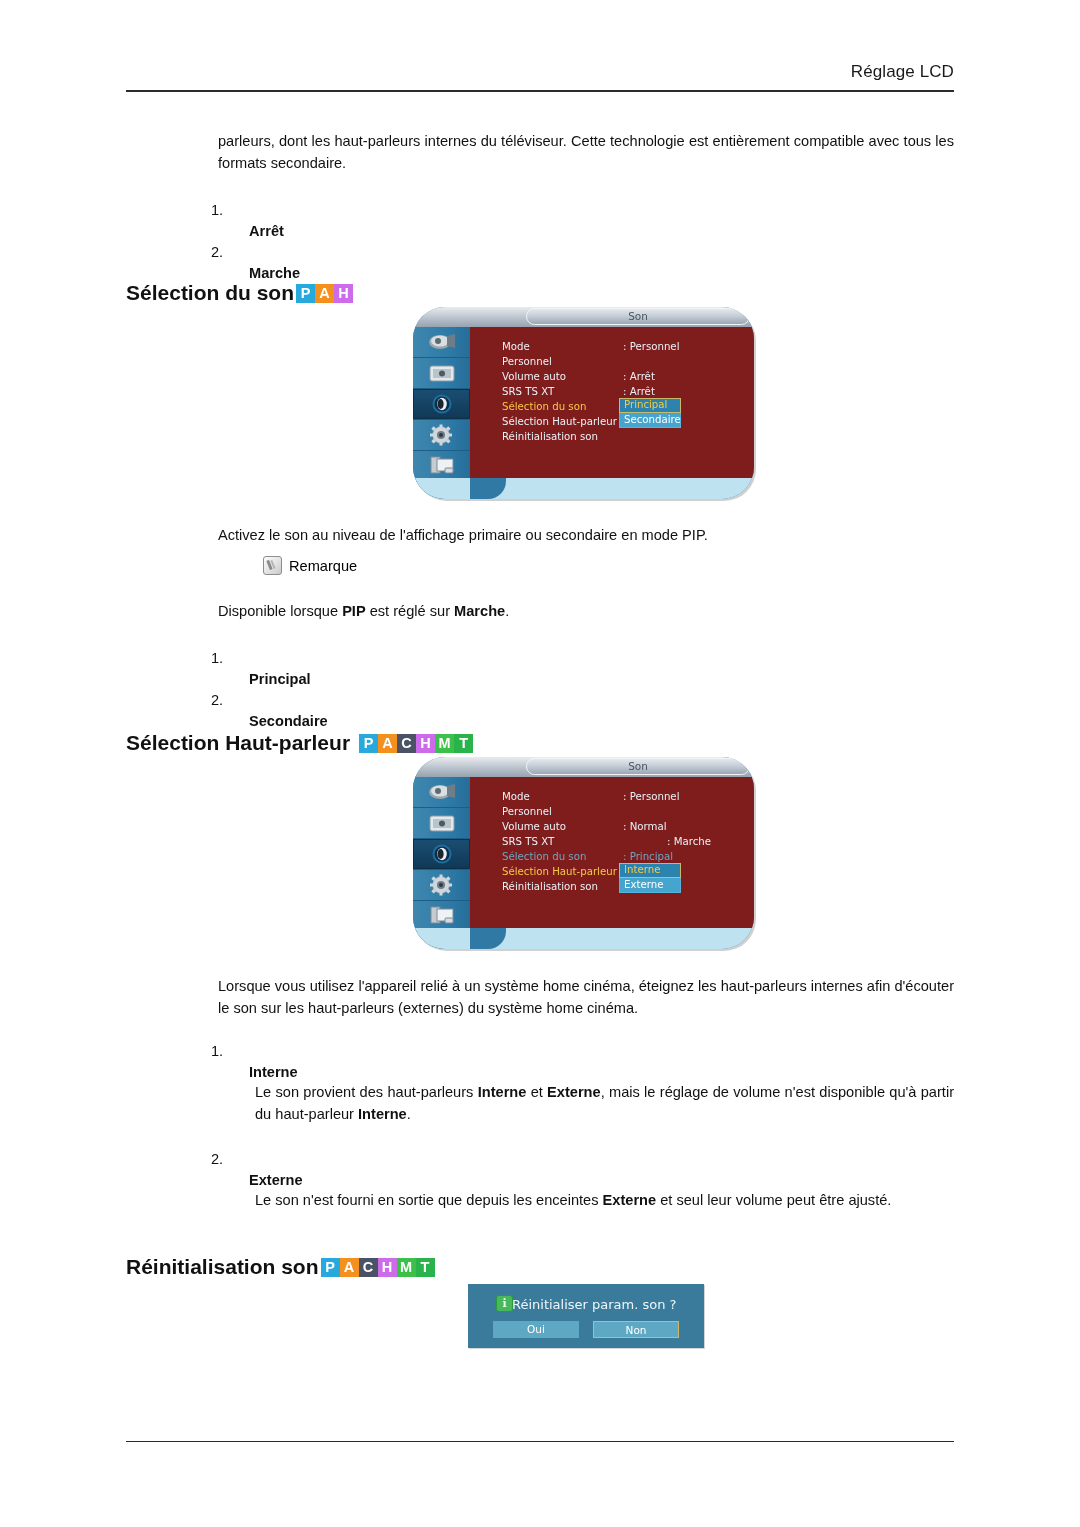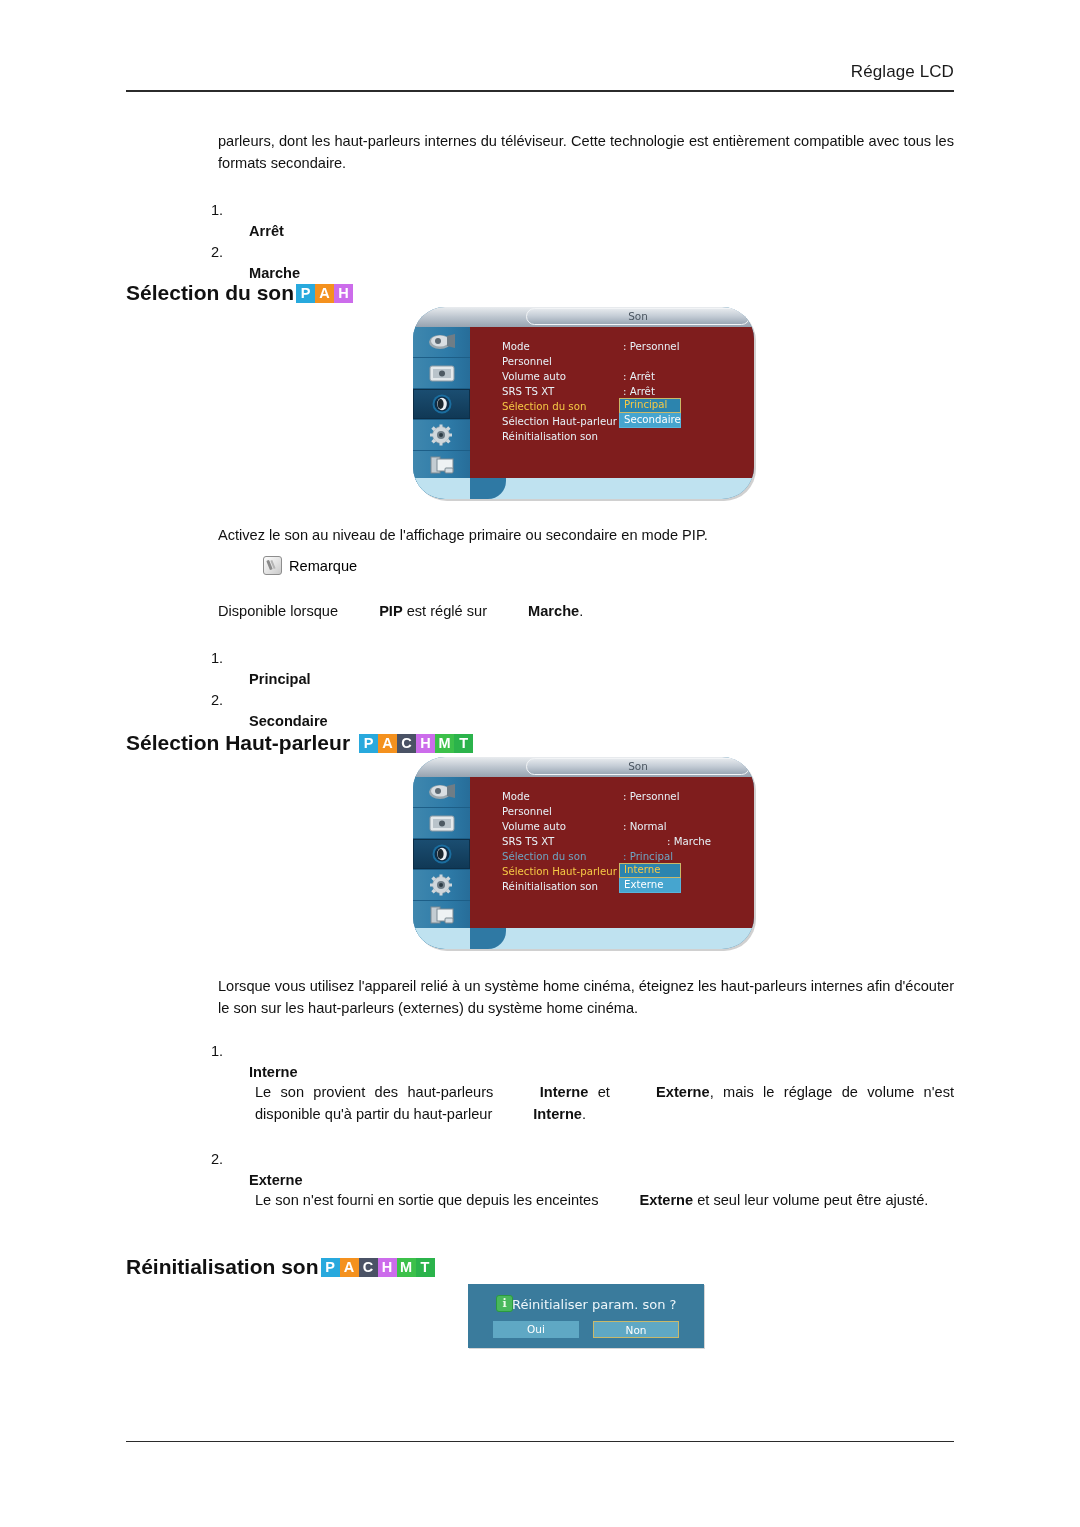--- a/index.html
+++ b/index.html
@@ -41,21 +41,21 @@
     border-top: 1.5px solid #2b2b2b;
   }
   .p {
     position: absolute;
     font-size: 14.6px;
     line-height: 22px;
     color: #111;
     text-align: justify;
   }
   .p.nojust { text-align: left; }
-  b { font-weight: bold; margin-left: 37px; }
+  b { font-weight: bold; }
 
   
   .li {
     position: absolute;
     font-size: 14.6px;
     line-height: 22px;
     font-weight: bold;
     color: #111;
     display: flex;
   }

